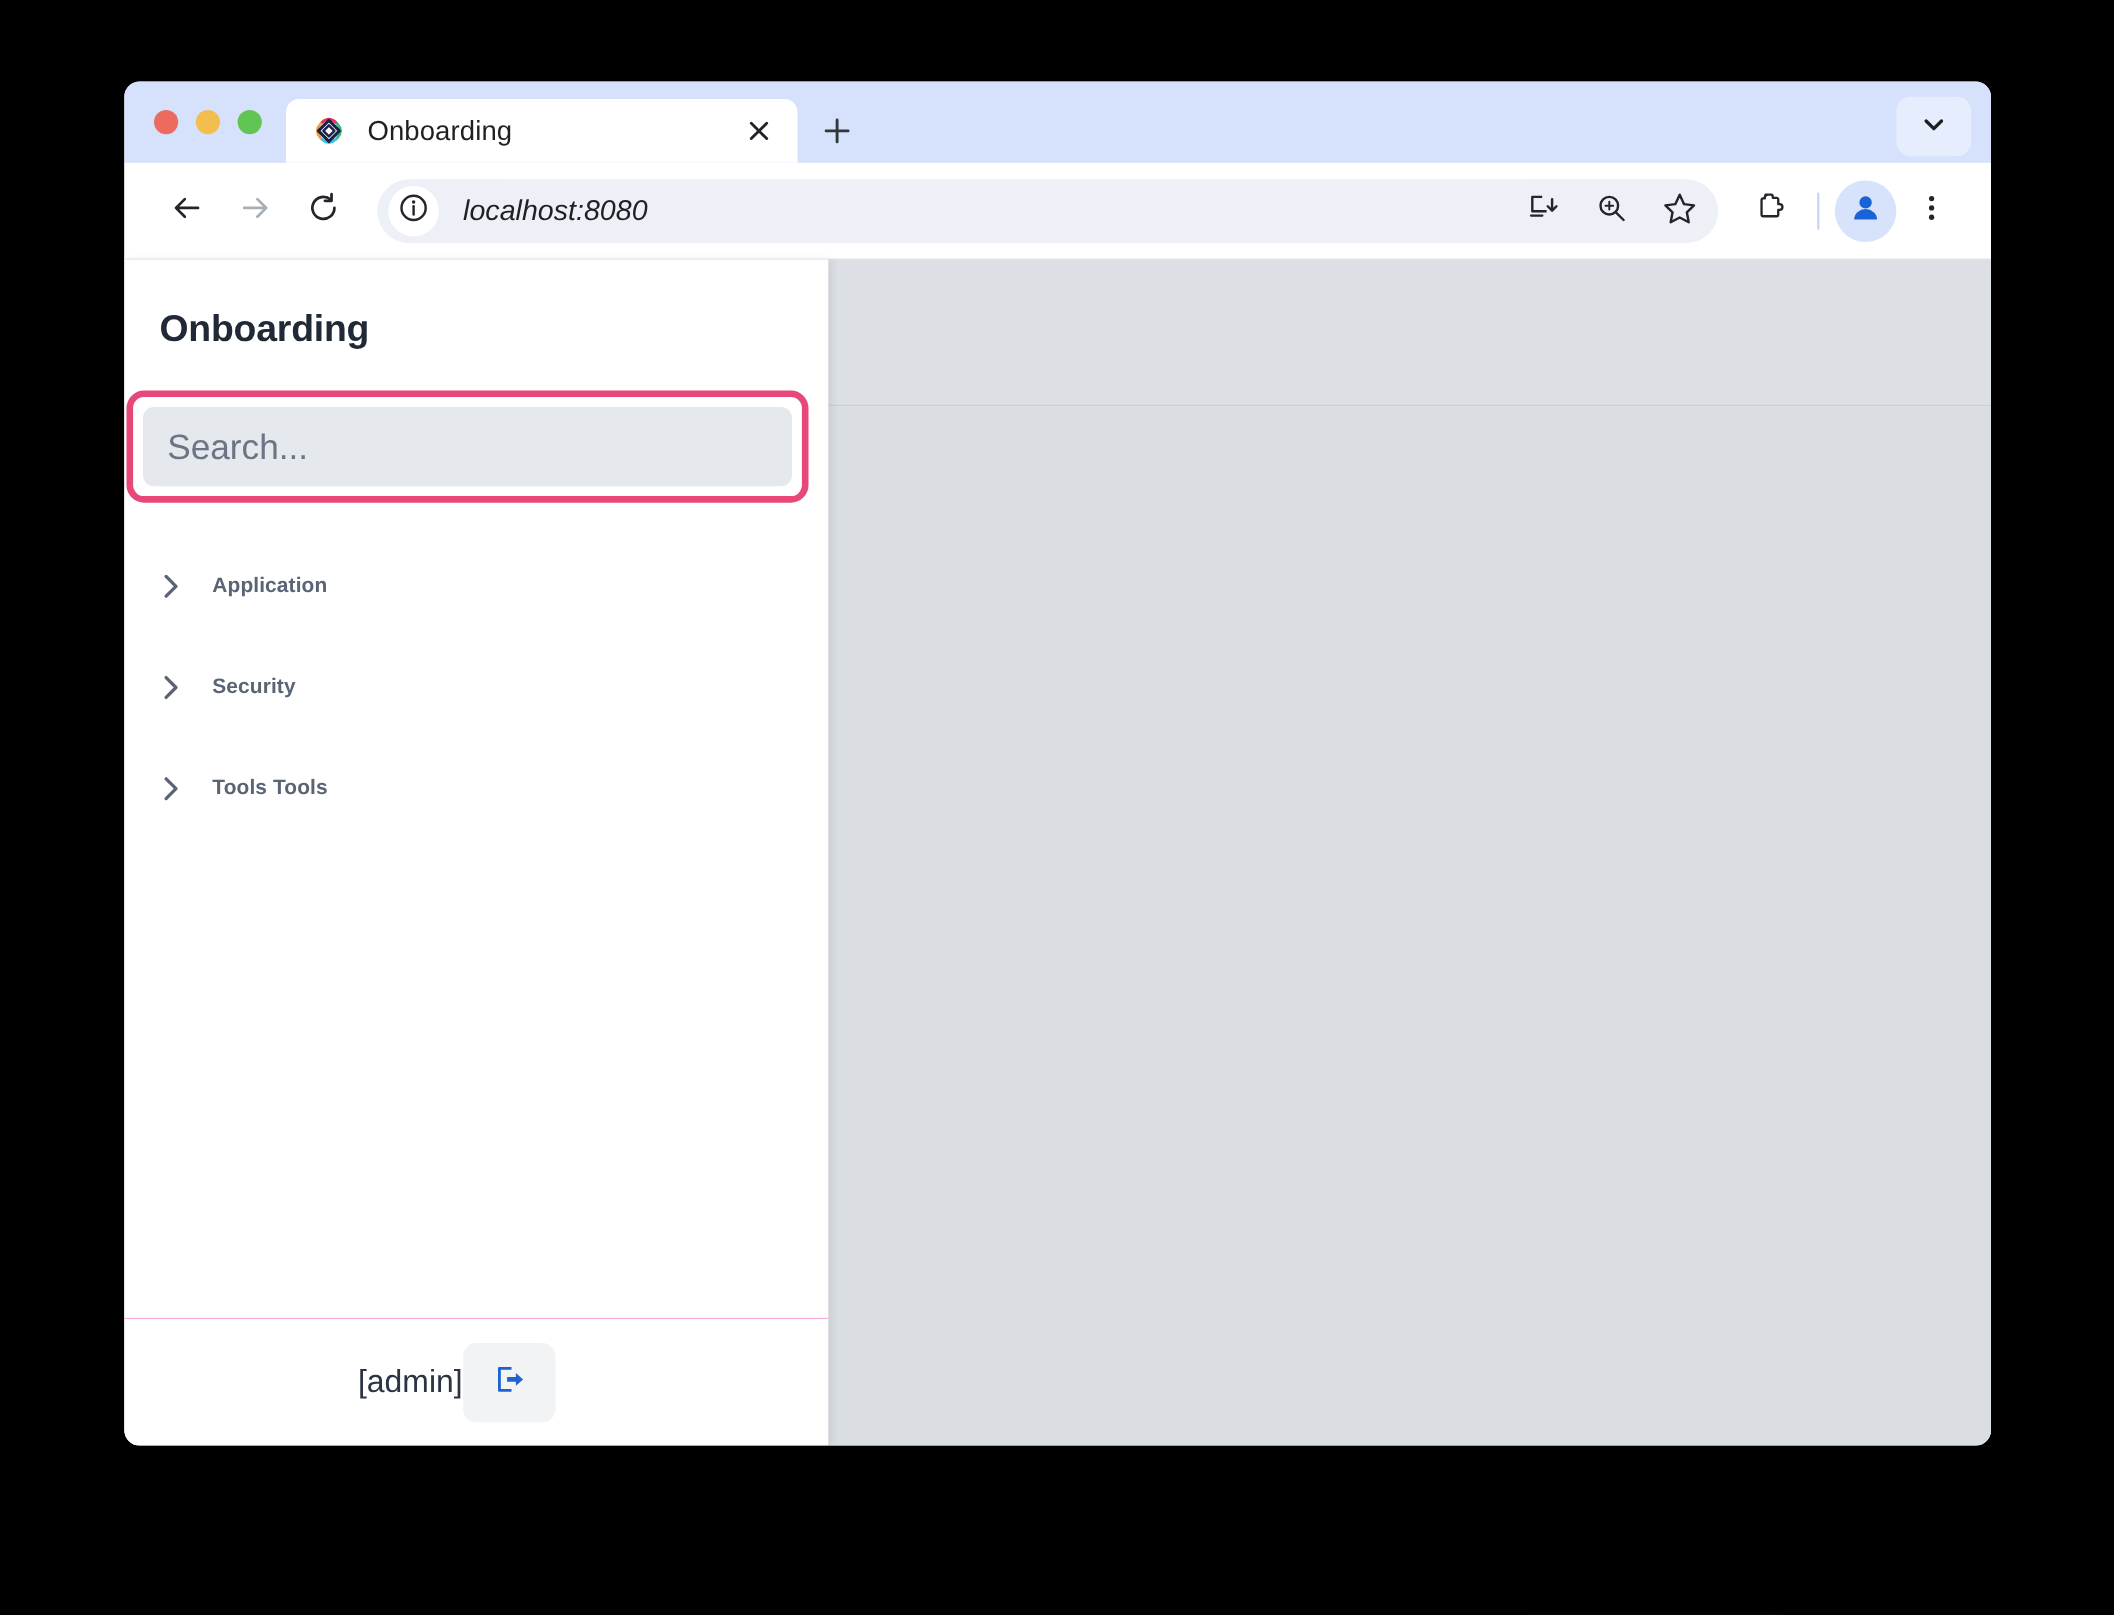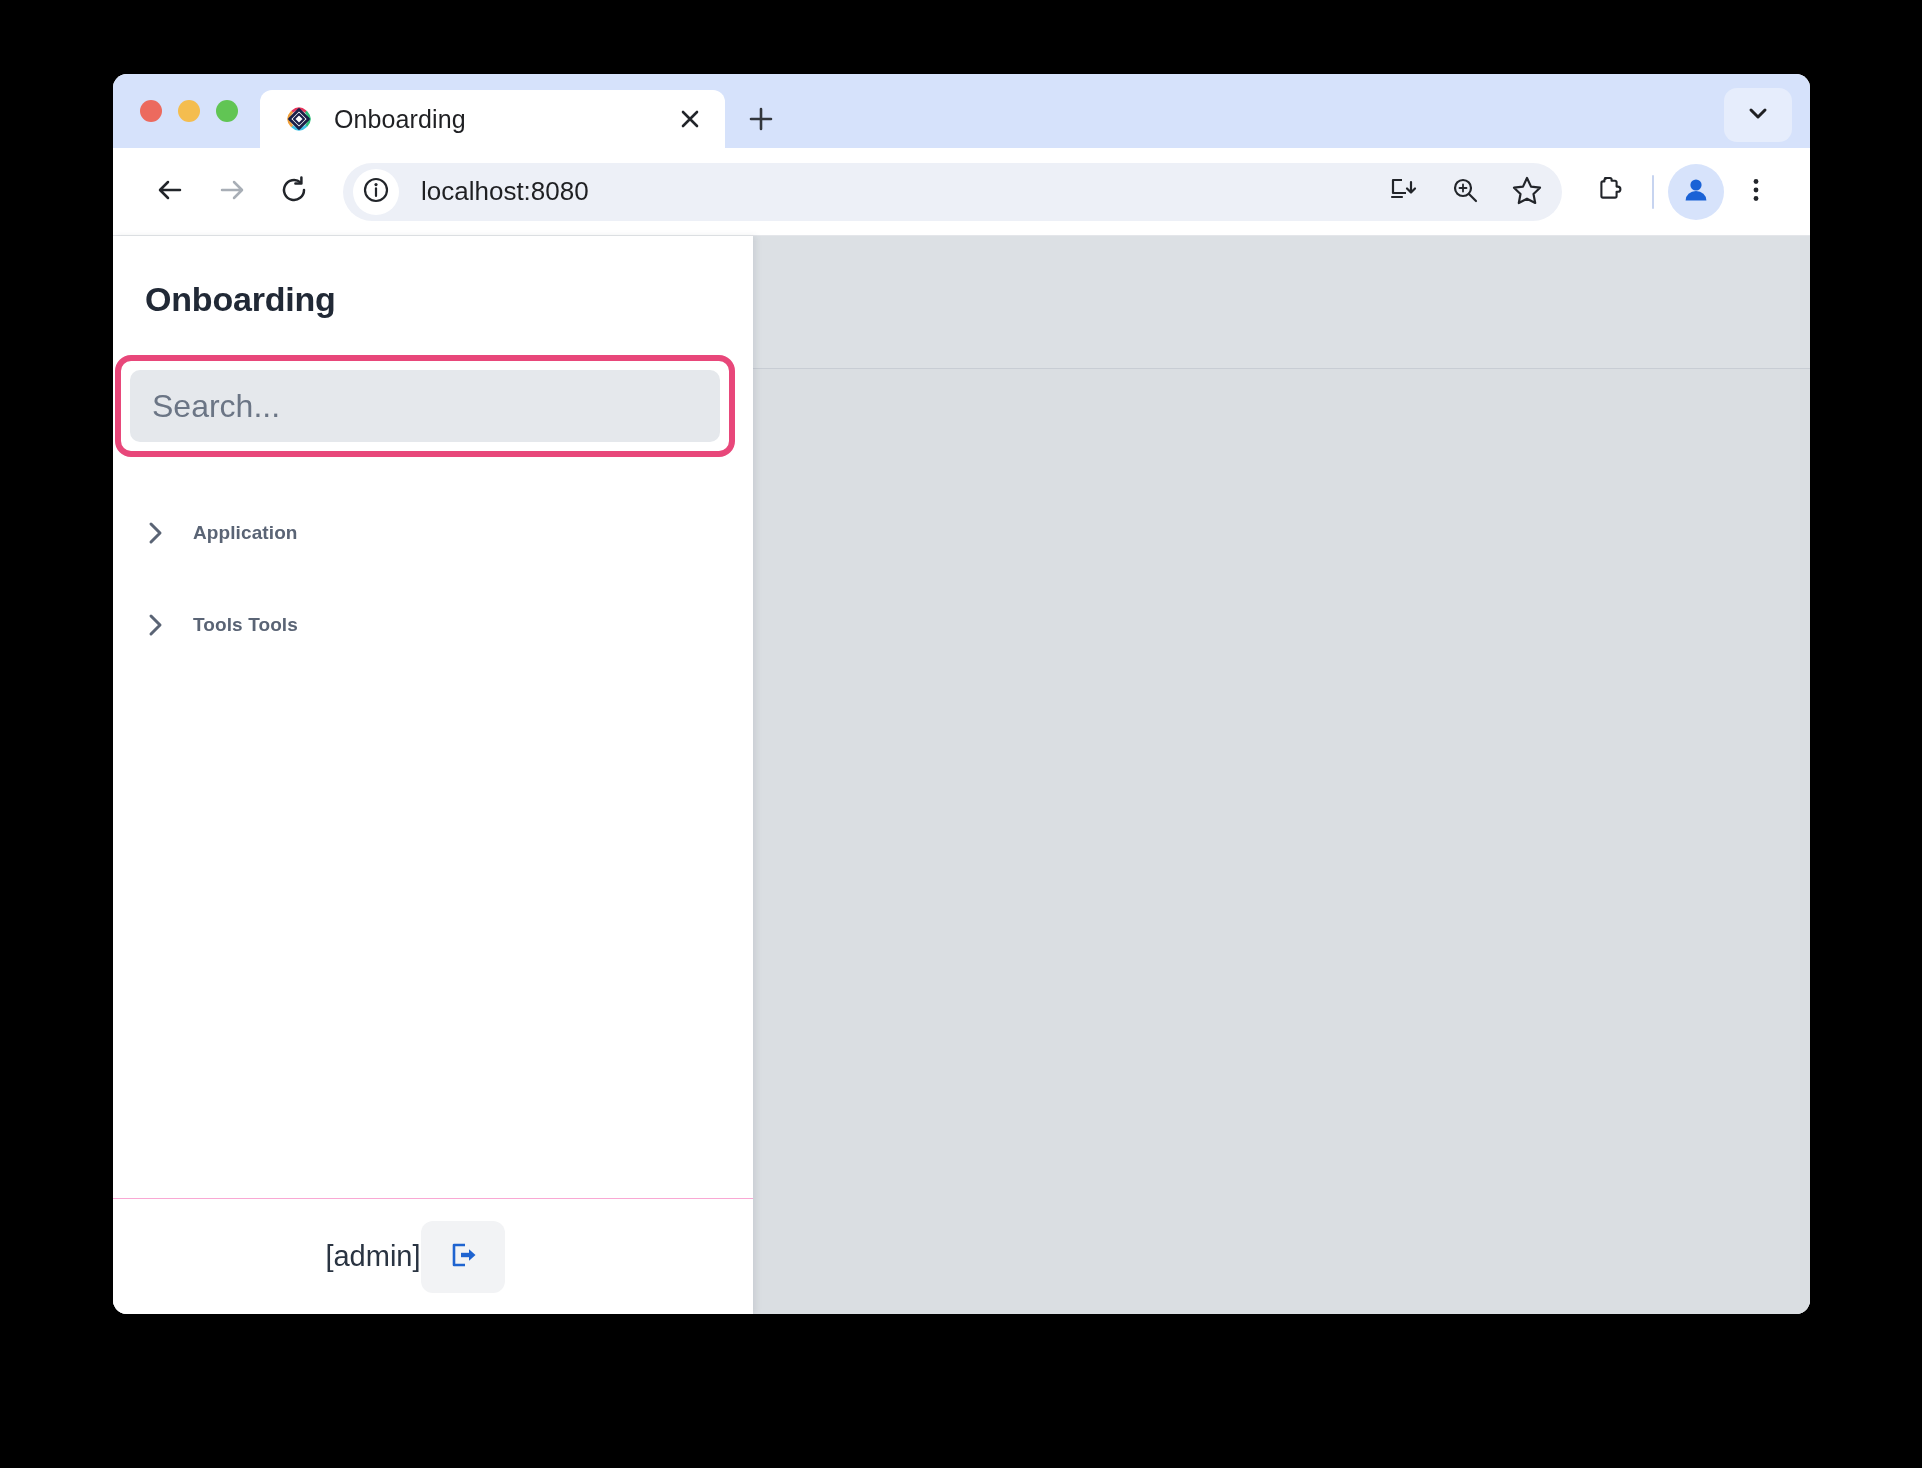--- a/index.html
+++ b/index.html
@@ -125,20 +125,21 @@
     flex: 1 1 auto;
     height: 58px;
     margin: 0 10px 0 18px;
     background: #EDF0F7;
     border-radius: 29px;
     display: flex;
     align-items: center;
     padding-left: 10px;
     box-sizing: border-box;
     min-width: 0;
+    font-style: italic;
   }
   .site-info {
     width: 46px; height: 46px;
     border-radius: 50%;
     background: #ffffff;
     display: flex; align-items: center; justify-content: center;
     flex: 0 0 46px;
   }
   .omnibox-url {
     margin-left: 22px;
@@ -464,20 +465,28 @@
 
           <div class="nav-group">
             <span class="nav-chevron">
               <svg width="20" height="28" viewBox="0 0 20 28">
                 <path d="M5 5 L14 14 L5 23" fill="none" stroke="#5A6475" stroke-width="3" stroke-linecap="round" stroke-linejoin="round"></path>
               </svg>
             </span>
             <span class="nav-label">Application</span>
           </div>
 
+          <div class="nav-group">
+            <span class="nav-chevron">
+              <svg width="20" height="28" viewBox="0 0 20 28">
+                <path d="M5 5 L14 14 L5 23" fill="none" stroke="#5A6475" stroke-width="3" stroke-linecap="round" stroke-linejoin="round"></path>
+              </svg>
+            </span>
+            <span class="nav-label">Security</span>
+          </div>
 
           <div class="nav-group">
             <span class="nav-chevron">
               <svg width="20" height="28" viewBox="0 0 20 28">
                 <path d="M5 5 L14 14 L5 23" fill="none" stroke="#5A6475" stroke-width="3" stroke-linecap="round" stroke-linejoin="round"></path>
               </svg>
             </span>
             <span class="nav-label">Tools Tools</span>
           </div>
 

